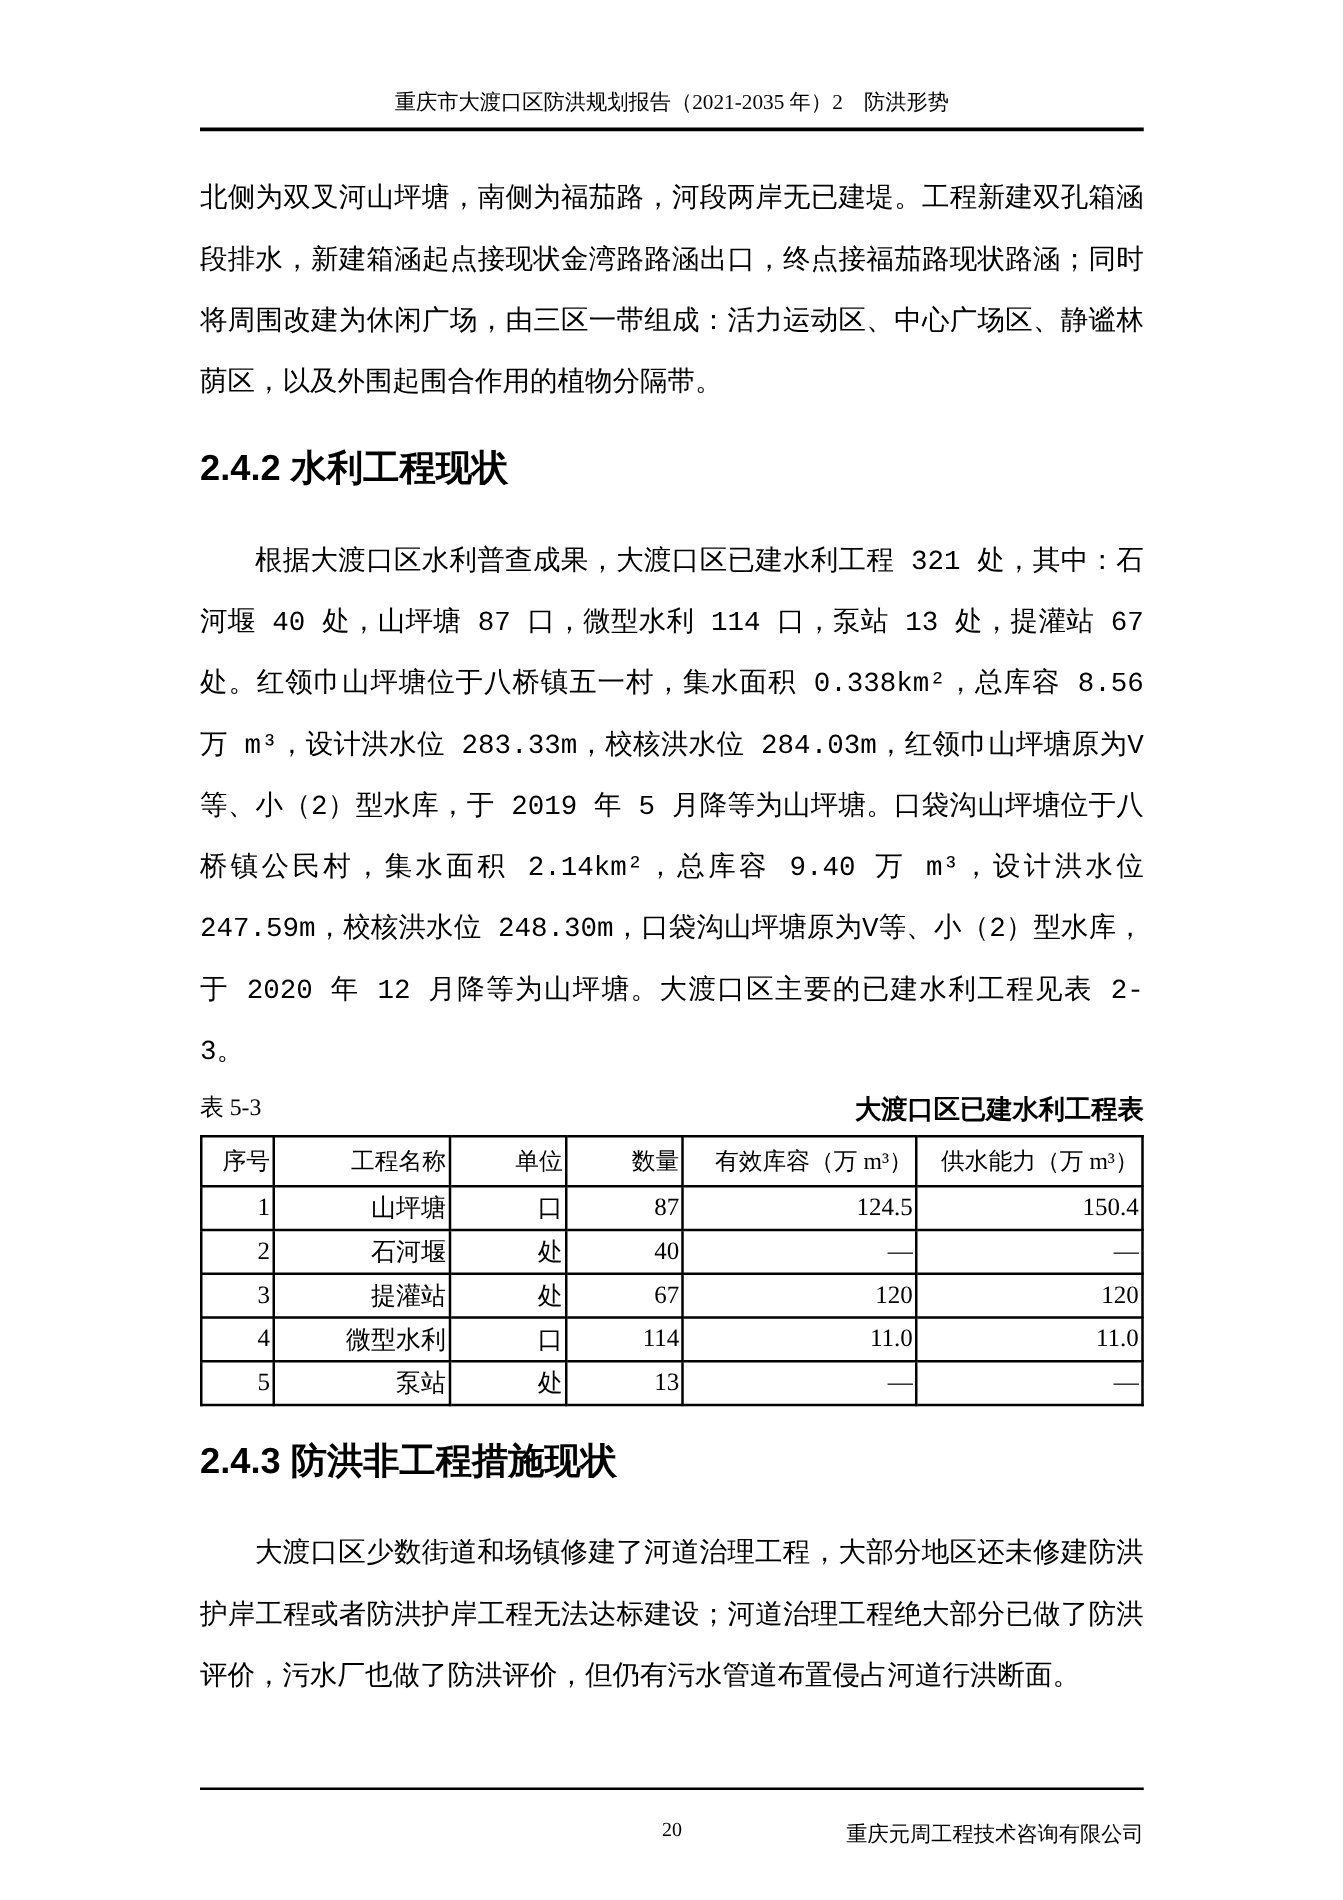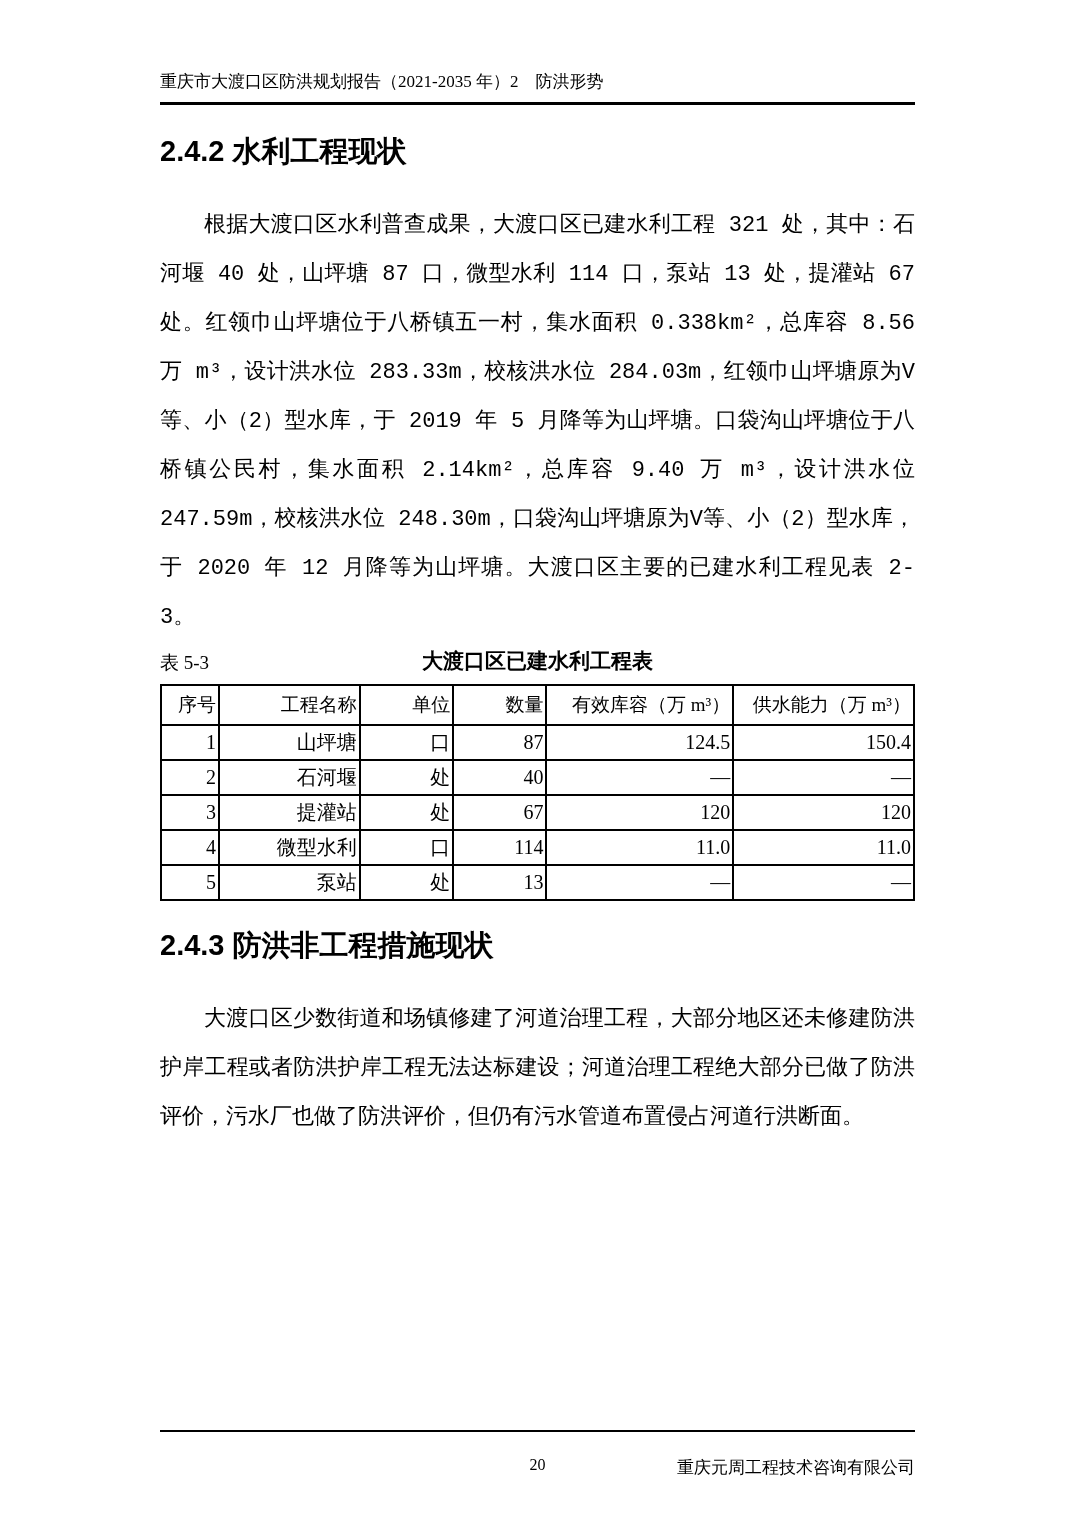--- a/index.html
+++ b/index.html
@@ -10,21 +10,21 @@
     margin: 0 auto;
     background: #ffffff;
     box-sizing: border-box;
     padding: 70px 159px 0 160px;
     font-family: "Liberation Serif", "DejaVu Serif", serif;
     color: #000;
     overflow: hidden;
   }
   .header {
     display: flex;
-    justify-content: flex-start;
+    justify-content: center;
     align-items: flex-end;
     font-size: 17px;
     padding-bottom: 9px;
     border-bottom: 3px solid #000;
   }
   .para {
     font-size: 22px;
     line-height: 49px;
     text-align: justify;
     margin: 0;
@@ -45,22 +45,22 @@
     height: 30px;
     line-height: 30px;
   }
   .caption-label {
     position: absolute;
     left: 0;
     font-size: 19px;
   }
   .caption-title {
     display: block;
-    text-align: center;
-    font-family: Liberation Mono, monospace;
+    text-align: right;
+    font-family: Liberation Serif, serif;
     font-weight: bold;
     font-size: 21px;
   }
   table.water-table {
     width: 100%;
     border-collapse: collapse;
     table-layout: fixed;
     margin-top: 6px;
   }
   table.water-table th,
@@ -96,20 +96,21 @@
 </head>
 <body>
 
 <div class="page">
 
   <div class="header">
     <span>重庆市大渡口区防洪规划报告（2021-2035 年）</span>
     <span>2　防洪形势</span>
   </div>
 
+  <p class="para para-intro">北侧为双叉河山坪塘，南侧为福茄路，河段两岸无已建堤。工程新建双孔箱涵段排水，新建箱涵起点接现状金湾路路涵出口，终点接福茄路现状路涵；同时将周围改建为休闲广场，由三区一带组成：活力运动区、中心广场区、静谧林荫区，以及外围起围合作用的植物分隔带。</p>
 
   <div class="section-heading">2.4.2 水利工程现状</div>
 
   <p class="para indent para-242">根据大渡口区水利普查成果，大渡口区已建水利工程 321 处，其中：石河堰 40 处，山坪塘 87 口，微型水利 114 口，泵站 13 处，提灌站 67 处。红领巾山坪塘位于八桥镇五一村，集水面积 0.338km²，总库容 8.56 万 m³，设计洪水位 283.33m，校核洪水位 284.03m，红领巾山坪塘原为V等、小（2）型水库，于 2019 年 5 月降等为山坪塘。口袋沟山坪塘位于八桥镇公民村，集水面积 2.14km²，总库容 9.40 万 m³，设计洪水位 247.59m，校核洪水位 248.30m，口袋沟山坪塘原为V等、小（2）型水库，于 2020 年 12 月降等为山坪塘。大渡口区主要的已建水利工程见表 2-3。</p>
 
   <div class="table-caption">
     <span class="caption-label">表 5-3</span>
     <span class="caption-title">大渡口区已建水利工程表</span>
   </div>
 

